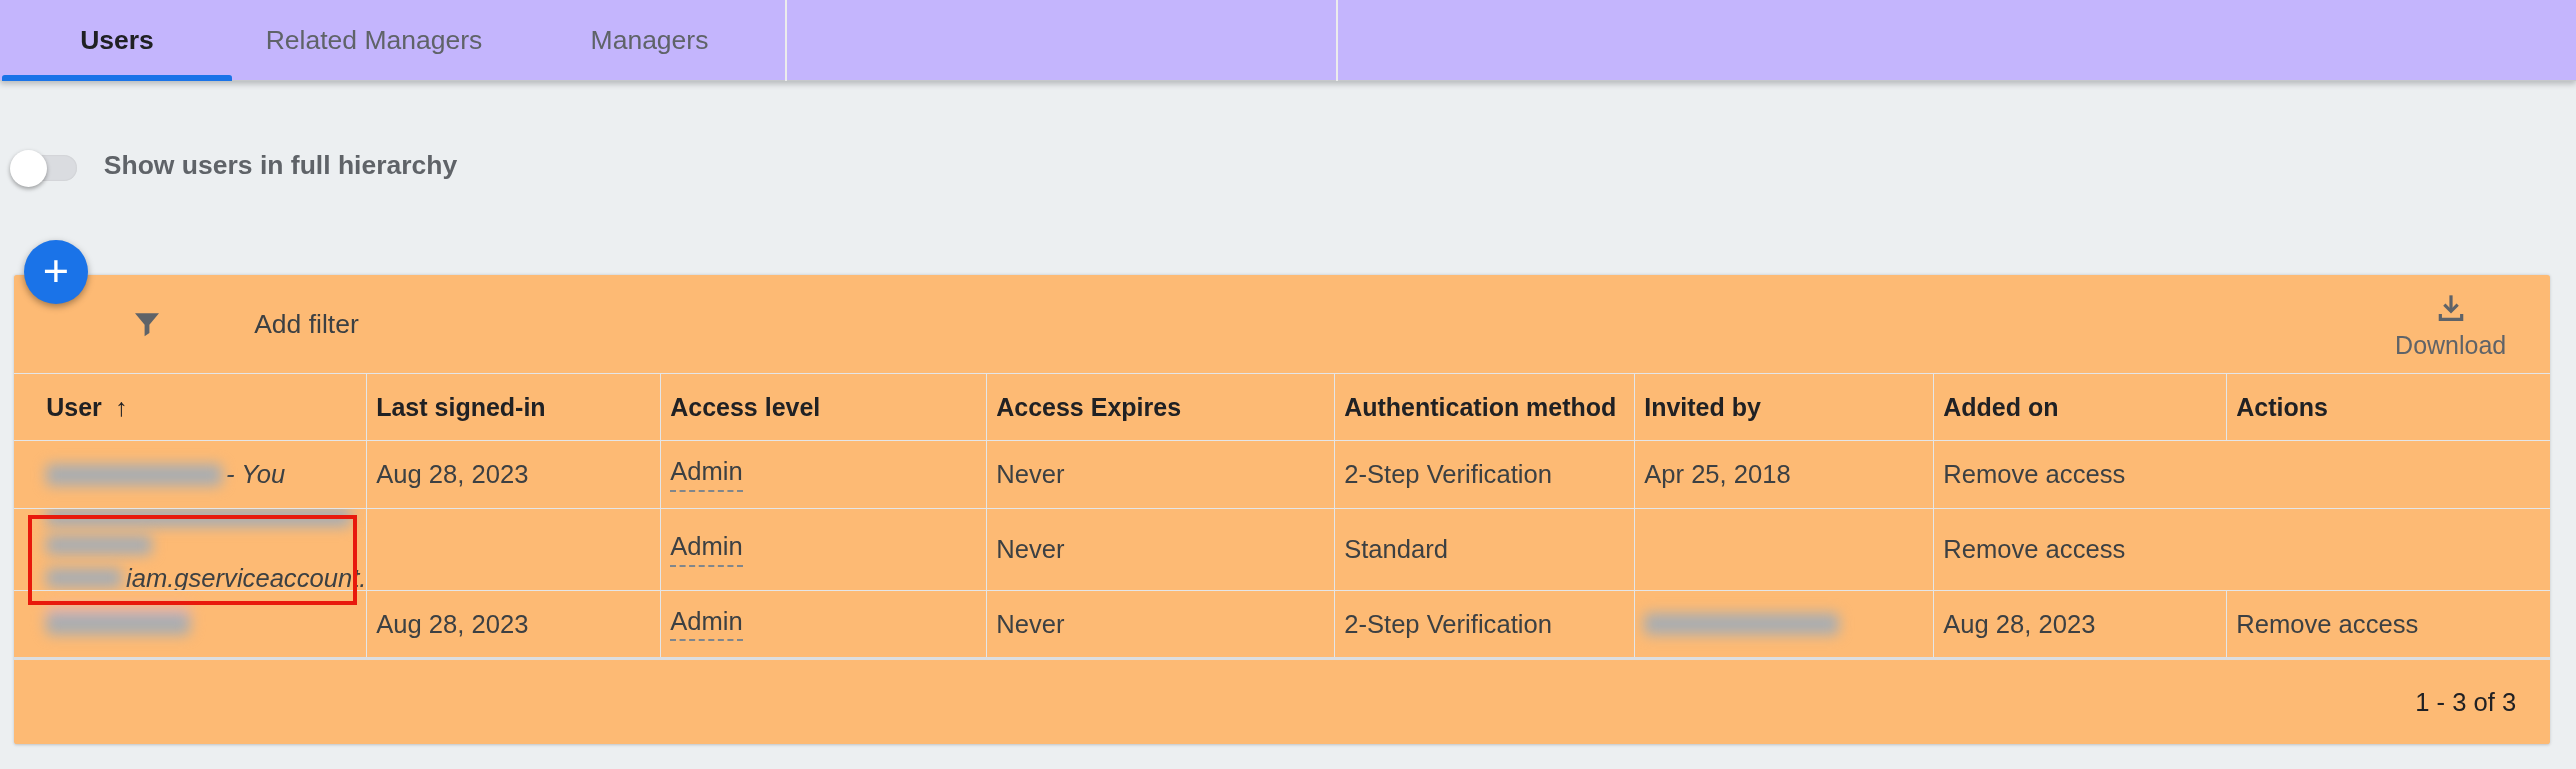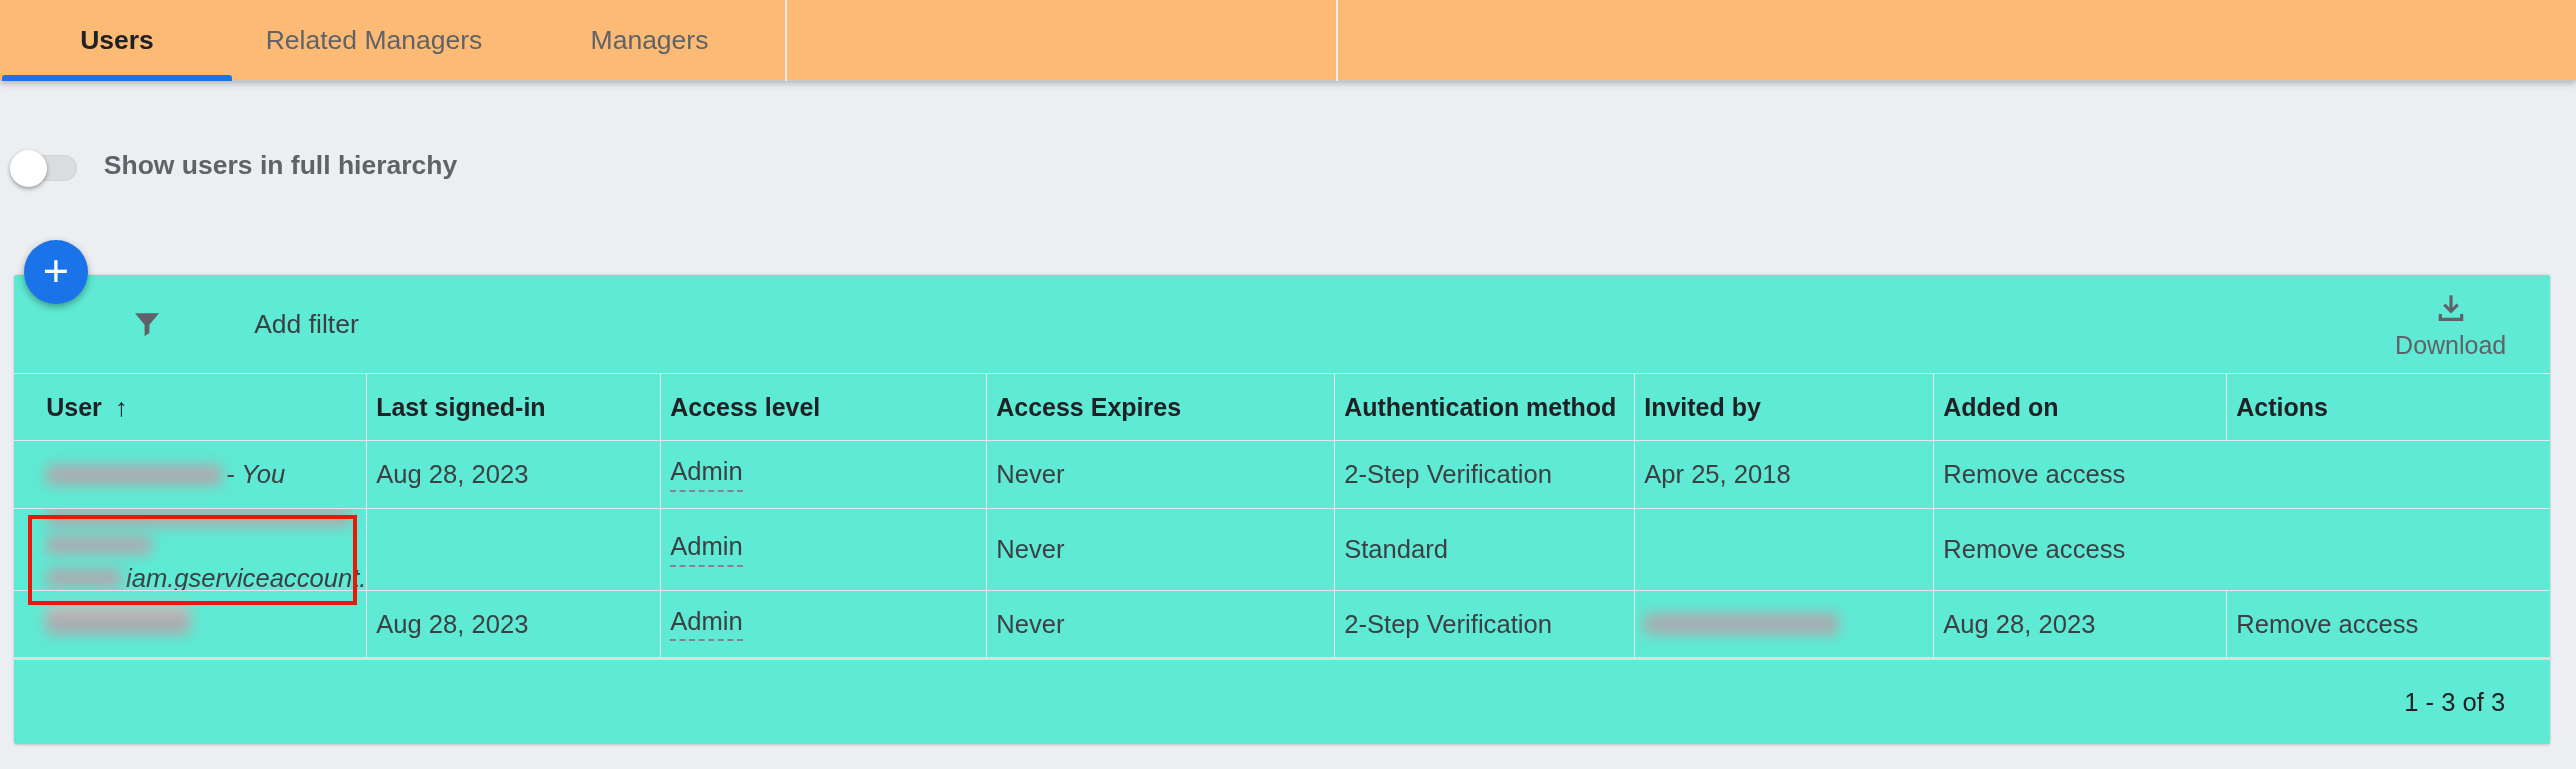--- a/index.html
+++ b/index.html
@@ -8,21 +8,21 @@
     font-family:"Liberation Sans","DejaVu Sans",sans-serif;
     background:#eceff1;
     position:relative;
     overflow:hidden;
     color:#202124;
   }
 
   
   .topbar {
     position:absolute; left:0; top:0; width:2576px; height:81px;
-    background:#fdba74;
+    background:#c4b5fd;
     border-bottom:0.9px solid #c6c8ca;
     box-shadow:0 2.8px 5.7px rgba(60,64,67,.30);
     z-index:5;
   }
   .tabs { position:absolute; left:0; top:0; height:81px; display:flex; }
   .tab {
     height:81px; display:flex; align-items:center; justify-content:center;
     font-size:26.5px; color:#5f6368; cursor:pointer; position:relative;
   }
   .tab-users   { width:234px; }
@@ -52,21 +52,21 @@
   .fab {
     position:absolute; left:24px; top:240px; width:64px; height:64px; border-radius:50%;
     background:#1a73e8; color:#fff; display:flex; align-items:center; justify-content:center;
     box-shadow:0 2.8px 7.6px rgba(0,0,0,.35); z-index:10; cursor:pointer;
   }
   .fab-plus { font-size:45px; font-weight:300; line-height:1; margin-top:-2.8px; }
 
   
   .card {
     position:absolute; left:14.2px; top:275px; width:2536px; height:469px;
-    background:#5eead4; border-radius:2.8px;
+    background:#fdba74; border-radius:2.8px;
     box-shadow:0 0.9px 2.8px rgba(60,64,67,.25);
     z-index:4;
   }
 
   
   .toolbar { position:absolute; left:0; top:0; width:100%; height:98px; }
   .filter-btn {
     position:absolute; left:95px; top:0; height:98px; display:flex; align-items:center;
     cursor:pointer;
   }
@@ -112,21 +112,21 @@
 
   
   .red-box {
     position:absolute; left:27.5px; top:515px; width:329px; height:90px;
     border:4.7px solid #e8190c; z-index:12; pointer-events:none;
   }
 
   
   .footer {
     position:absolute; left:0; bottom:0; width:100%; height:83px;
-    display:flex; align-items:center; justify-content:flex-end; padding-right:45px;
+    display:flex; align-items:center; justify-content:flex-end; padding-right:34px;
   }
   .pagination { font-size:25.6px; color:#202124; }
 </style>
 </head>
 <body>
 
 <div class="topbar">
   <div class="tabs">
     <div class="tab tab-users active">
       <span>Users</span>

